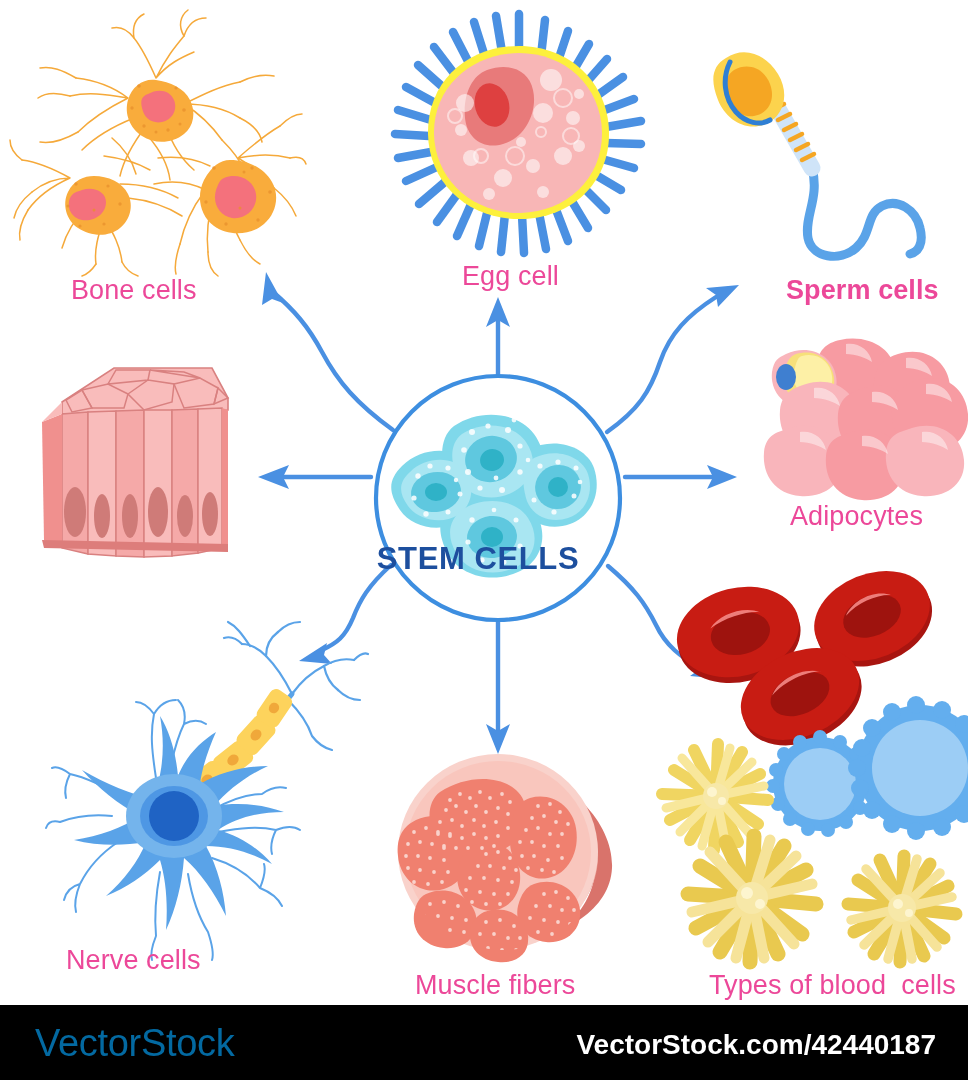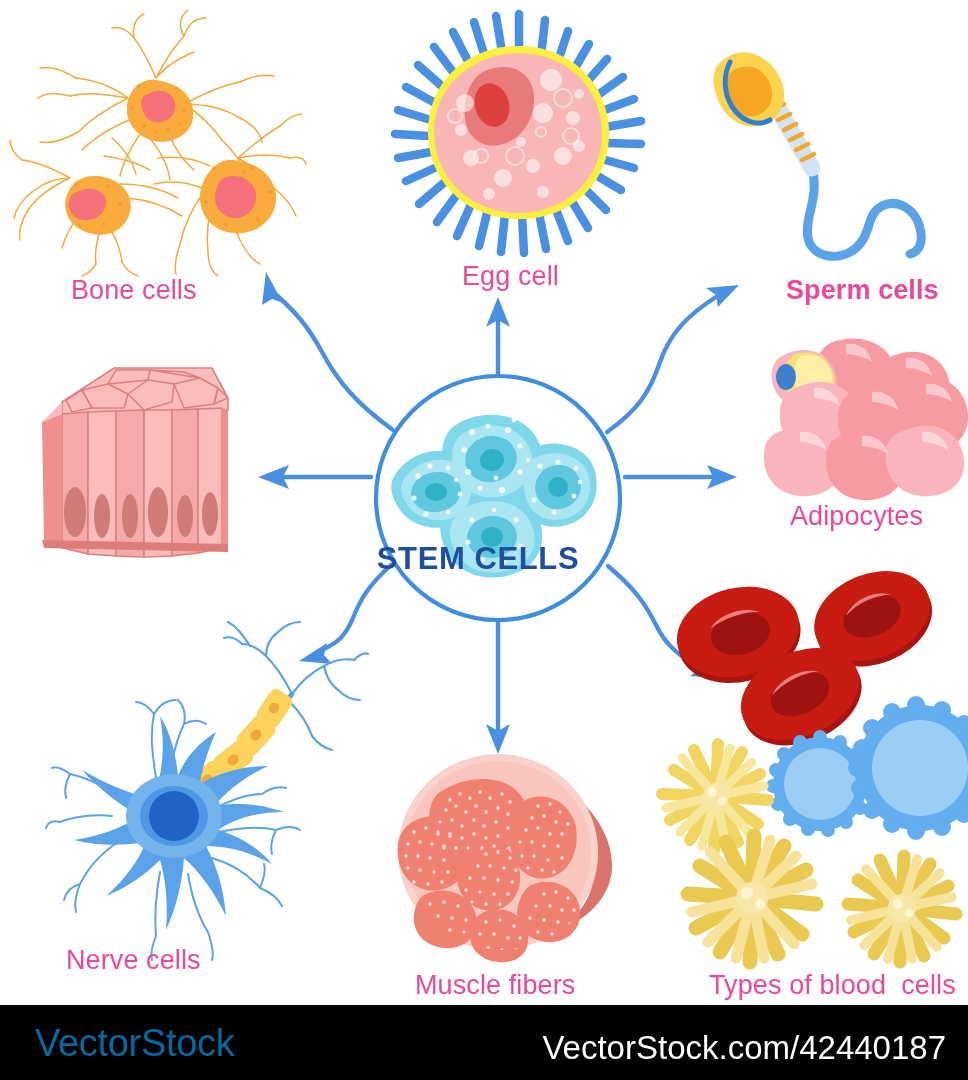--- a/index.html
+++ b/index.html
@@ -30,22 +30,22 @@
   }
   
   #wmbar{
     position:absolute;left:0;top:1005px;width:968px;height:75px;background:#000000;
   }
   #wmLeft{
     position:absolute;left:35px;top:1022px;color:#0369a1;font-size:38px;
     font-weight:400;letter-spacing:-0.3px;white-space:pre;
   }
   #wmRight{
-    position:absolute;right:22px;top:1029px;color:#ffffff;font-size:33px;
-    font-weight:400;white-space:pre;
+    position:absolute;right:32px;top:1029px;color:#ffffff;font-size:28px;
+    font-weight:700;white-space:pre;
   }
   svg{display:block;overflow:visible;}
 </style>
 </head>
 <body>
 
 <div id="stage">
 
   <svg class="art" style="left:0;top:0;width:968px;height:1010px;" viewBox="0 0 968 1010">
     <defs>

